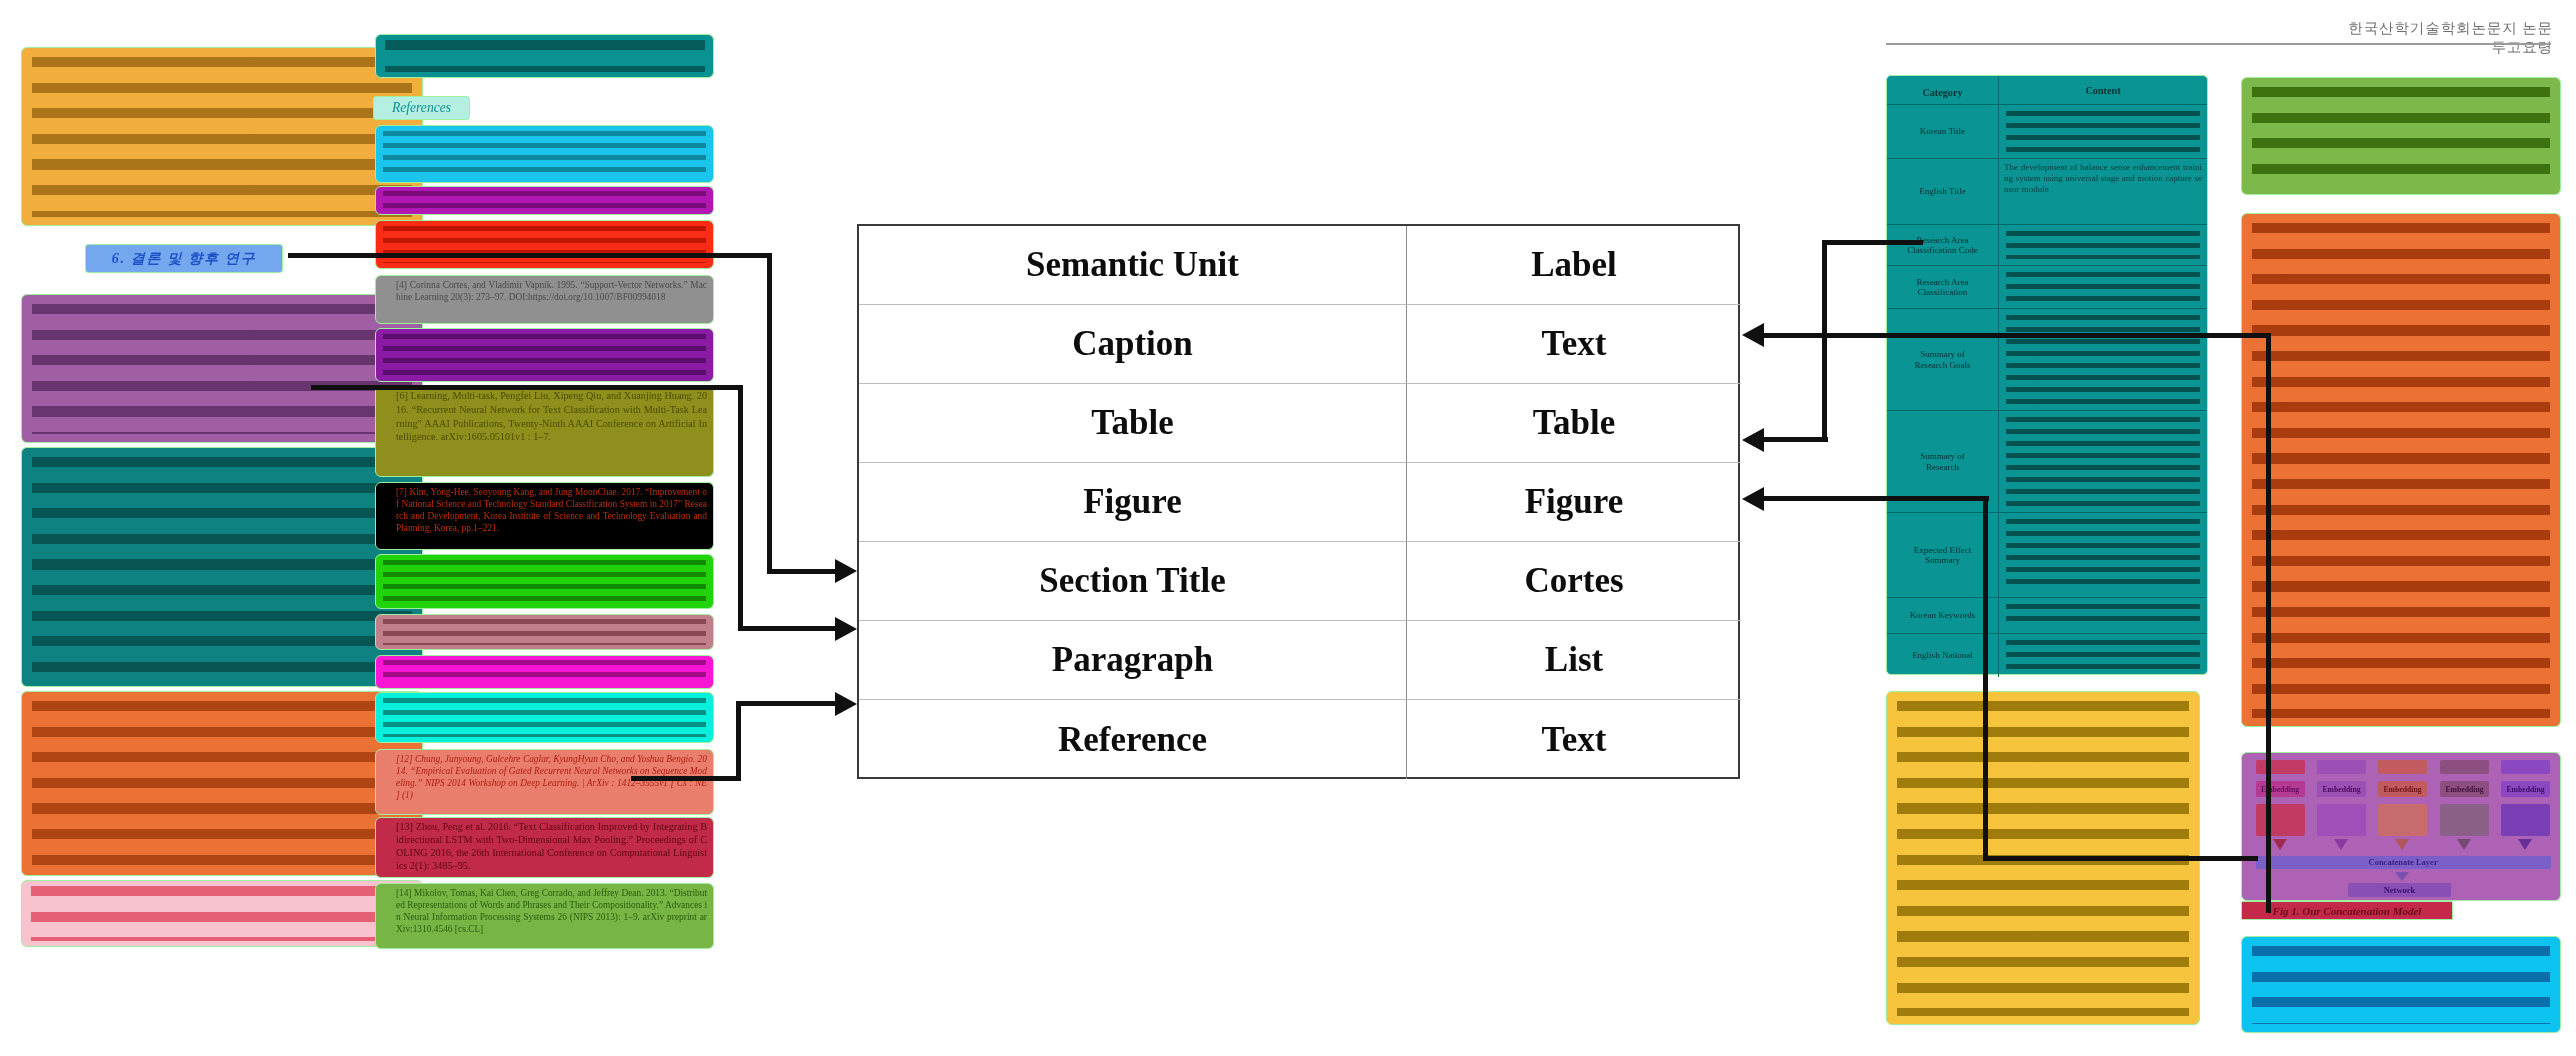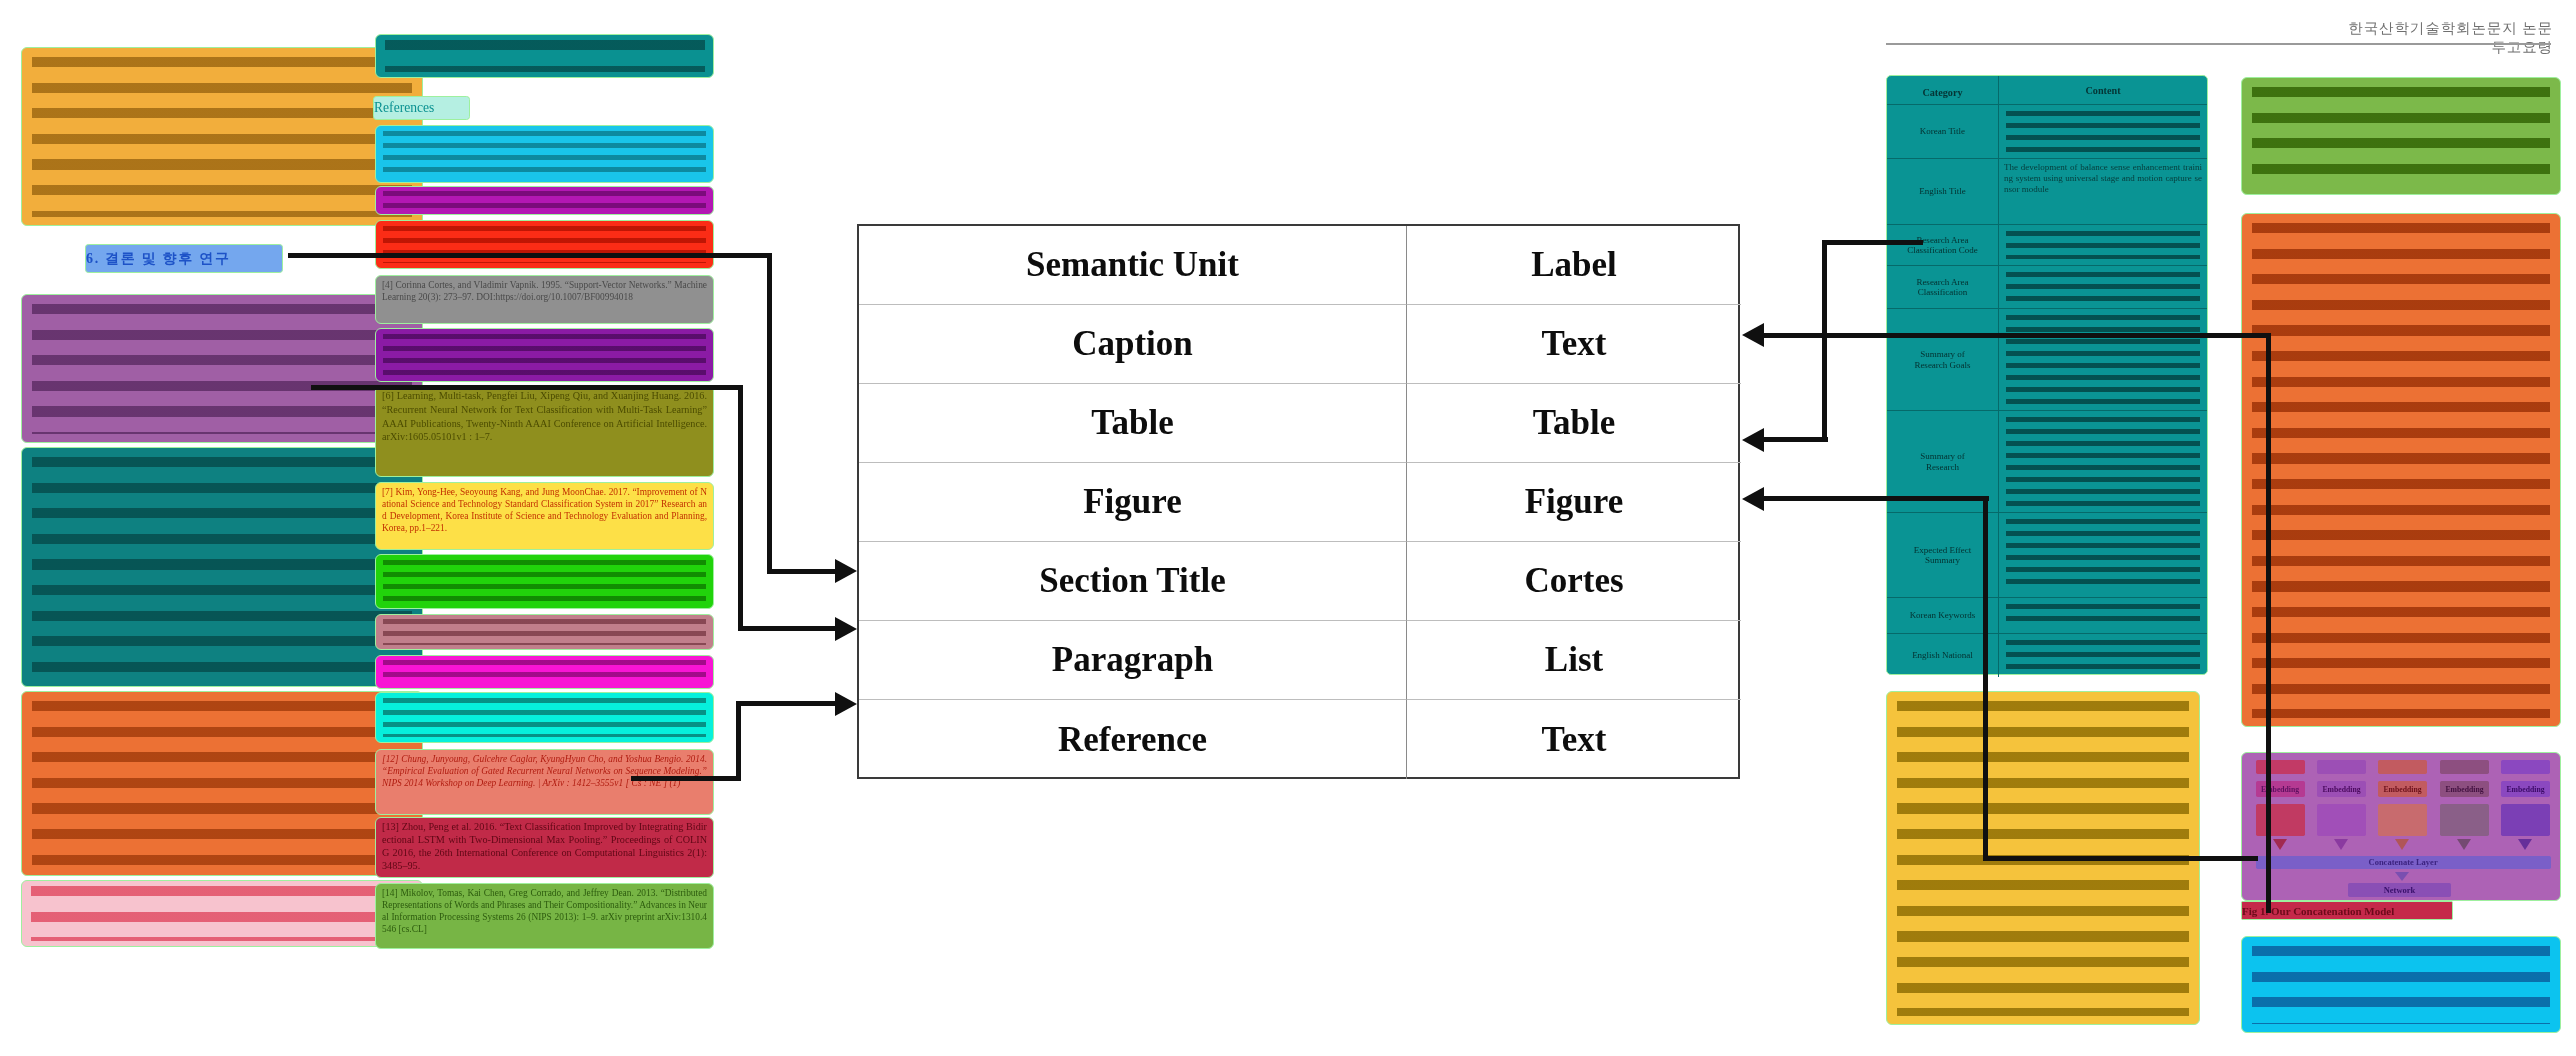--- a/index.html
+++ b/index.html
@@ -1,27 +1,27 @@
 <!DOCTYPE html>
 <html style="font-size:13.6px"><head>
 <meta charset="utf-8">
 <style>
   html,body{margin:0;padding:0;background:#fff;}
   .canvas{position:relative;width:2576px;height:1056px;background:#fff;overflow:hidden;
           font-family:"Liberation Serif",serif;}
   
   .blk{position:absolute;border:1.7px solid #9ef09e;border-radius:6px;box-sizing:border-box;}
   .lblblk{position:absolute;border:1.7px solid #9ef09e;border-radius:3.4px;box-sizing:border-box;
-          display:flex;align-items:center;justify-content:flex-start;}
+          display:flex;align-items:center;justify-content:center;font-style:italic;}
   
   .tx{position:absolute;inset:8.5px 10.2px;}
   .tx-lg{background:repeating-linear-gradient(180deg,var(--ink) 0 10.2px,transparent 10.2px 25.6px);opacity:.8;}
   .tx-sm{background:repeating-linear-gradient(180deg,var(--ink) 0 5.1px,transparent 5.1px 12px);opacity:.8;}
   .reftext{position:absolute;inset:3.4px 6px;font-size:9.4px;line-height:12px;text-align:justify;
-           word-break:break-all;overflow:hidden;}
+           word-break:break-all;overflow:hidden;margin-left:14px;}
   
   .maptable{position:absolute;left:857px;top:224px;width:883px;height:555px;
             display:grid;grid-template-columns:548px 334px;grid-auto-rows:79px;
             border:2.6px solid #3a3a3a;background:#fff;box-sizing:border-box;}
   .maptable .cell{border-right:1.7px solid #8a8a8a;border-bottom:1.7px solid #bdbdbd;
                   display:flex;align-items:center;justify-content:center;
                   font-weight:bold;font-size:35px;color:#0d0d0d;box-sizing:border-box;}
   .maptable .cell:nth-child(2n){border-right:none;}
   .maptable .cell:nth-last-child(-n+2){border-bottom:none;}
   
@@ -97,21 +97,21 @@
   </div>
 
   <div class="blk" style="left:375px;top:328px;width:339px;height:54px;background:#8b1ba5;">
     <div class="tx tx-sm" style="--ink:#4d0a5e;inset:5.1px 6.8px;"></div>
   </div>
 
   <div class="blk" style="left:375px;top:385px;width:339px;height:92px;background:#8f8f1e;">
     <div class="reftext" style="color:#4c4c00;font-size:10.2px;line-height:13.6px;">[6] Learning, Multi-task, Pengfei Liu, Xipeng Qiu, and Xuanjing Huang. 2016. “Recurrent Neural Network for Text Classification with Multi-Task Learning” AAAI Publications, Twenty-Ninth AAAI Conference on Artificial Intelligence. arXiv:1605.05101v1 : 1–7.</div>
   </div>
 
-  <div class="blk" style="left:375px;top:482px;width:339px;height:68px;background:#fde047;">
+  <div class="blk" style="left:375px;top:482px;width:339px;height:68px;background:#000000;">
     <div class="reftext" style="color:#c23000;">[7] Kim, Yong-Hee, Seoyoung Kang, and Jung MoonChae. 2017. “Improvement of National Science and Technology Standard Classification System in 2017” Research and Development, Korea Institute of Science and Technology Evaluation and Planning, Korea, pp.1–221.</div>
   </div>
 
   <div class="blk" style="left:375px;top:554px;width:339px;height:55px;background:#21d30b;">
     <div class="tx tx-sm" style="--ink:#0d7a00;inset:5.1px 6.8px;"></div>
   </div>
 
   <div class="blk" style="left:375px;top:614px;width:339px;height:36px;background:#c17f8b;">
     <div class="tx tx-sm" style="--ink:#7a3a46;inset:4.3px 6.8px;"></div>
   </div>

